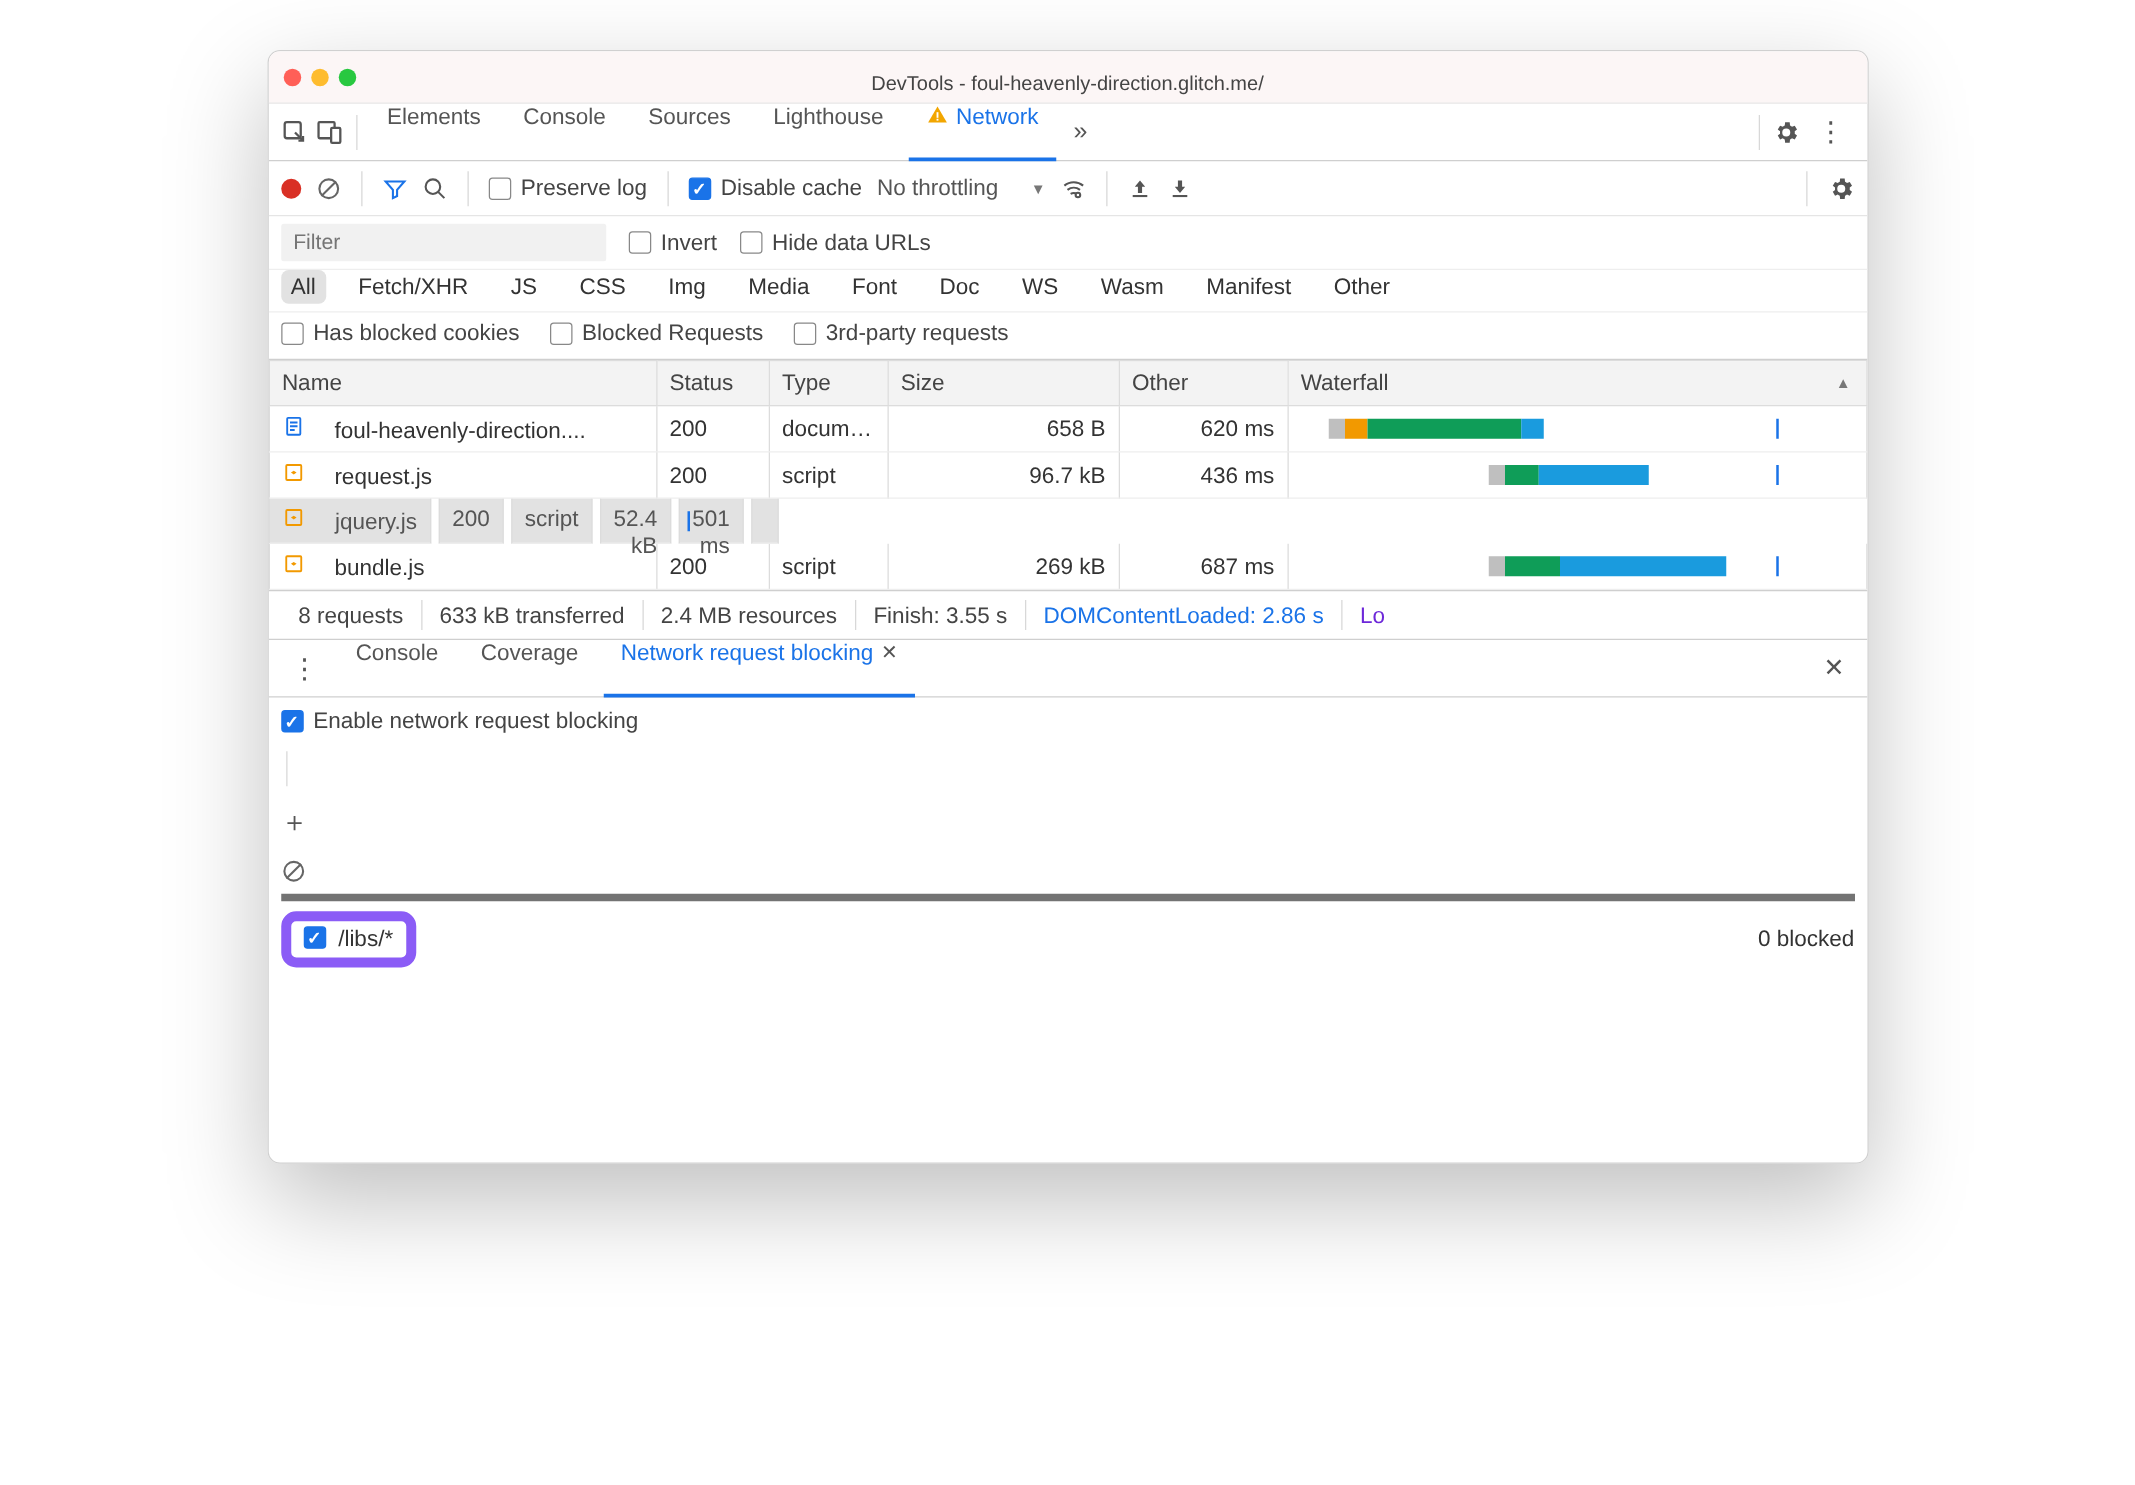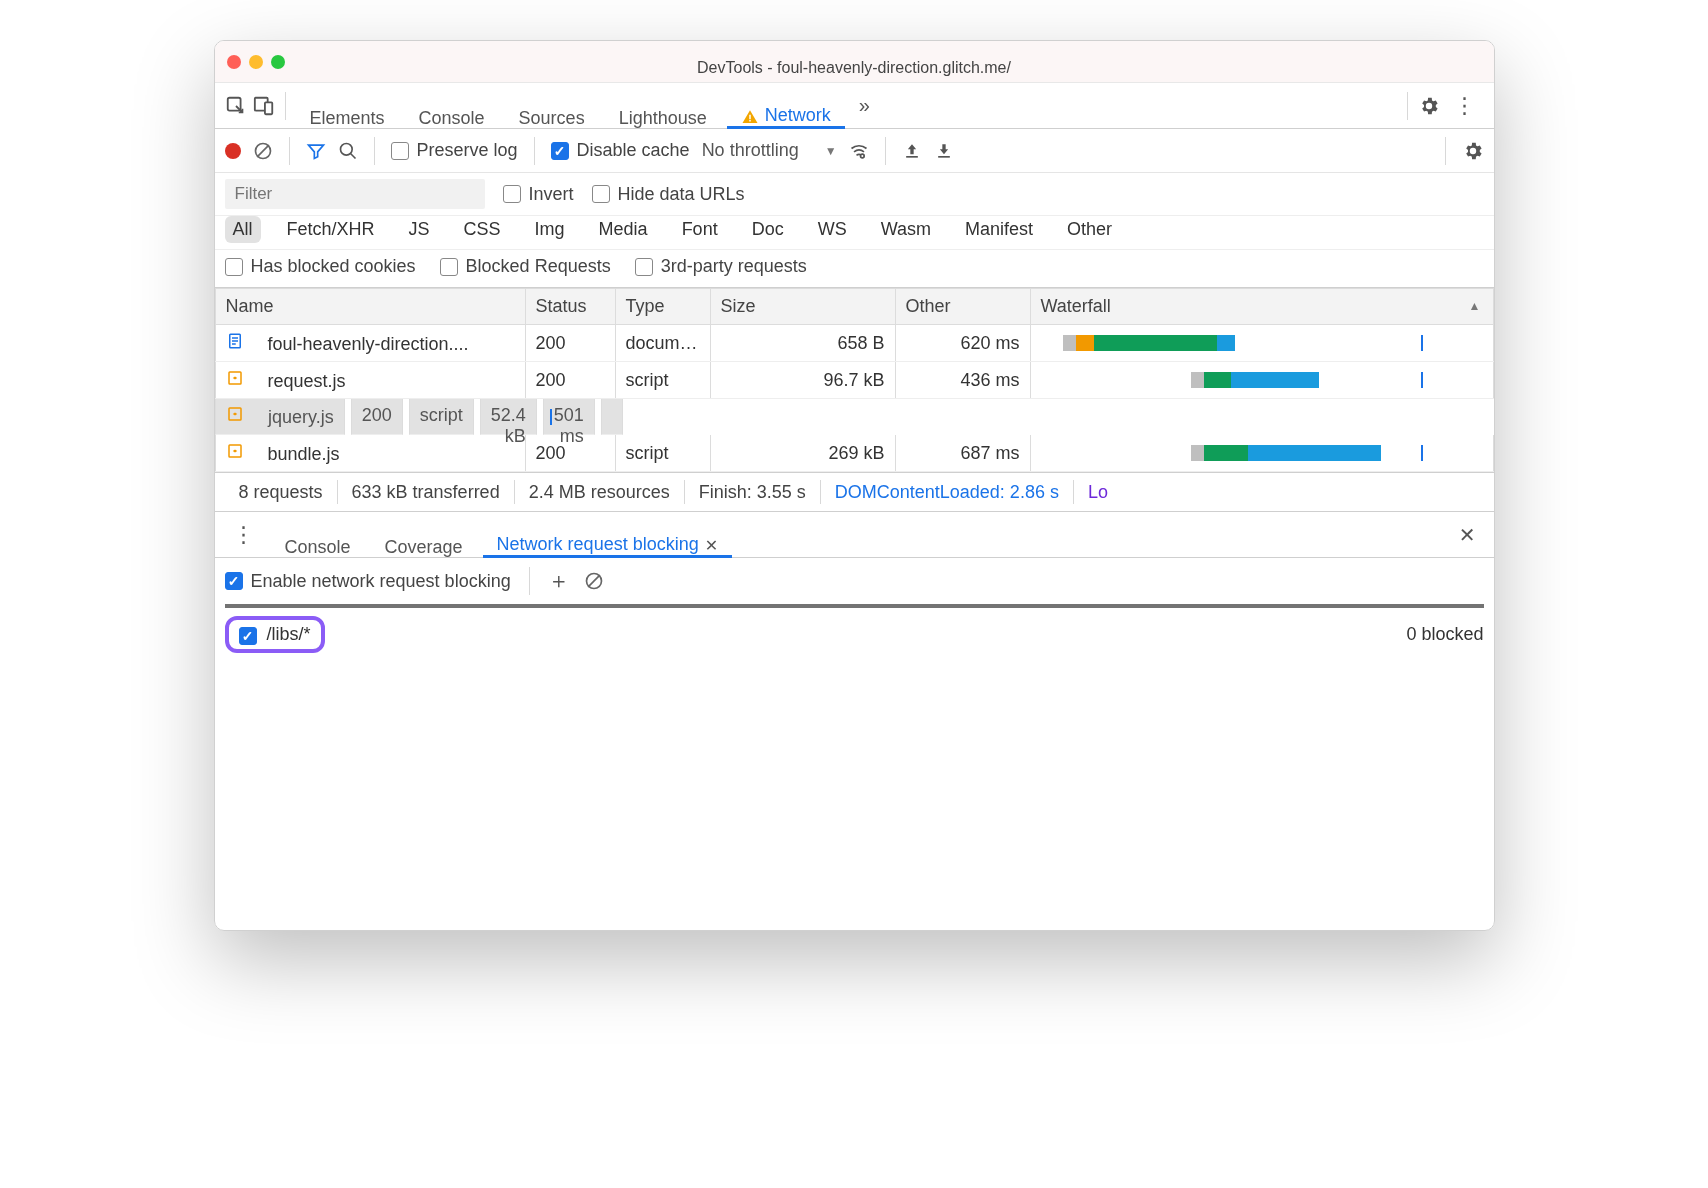--- a/index.html
+++ b/index.html
@@ -31,21 +31,21 @@
   .traffic { display:flex; gap:8px; }
   .dot { width:14px; height:14px; border-radius:50%; }
   .dot.r{background:#ff5f57;} .dot.y{background:#febc2e;} .dot.g{background:#28c840;}
   .title { position:absolute; left:0; right:0; text-align:center; font-size:16px; color:#444; font-weight:500;margin-top:12px;}
   
   .tabbar {
     height:46px; display:flex; align-items:center; padding:0 10px;
     border-bottom:1px solid #cfcfcf; gap:6px;
   }
   .divider { width:1px; height:28px; background:#d8d8d8; margin:0 4px;}
-  .tab-btn { padding:0 14px; height:46px; display:flex; align-items:flex-end; color:#555; gap:6px; cursor:pointer;}
+  .tab-btn { padding:0 14px; height:46px; display:flex; align-items:flex-start; color:#555; gap:6px; cursor:pointer;}
   .tab-btn.active { color:#1a73e8; border-bottom:3px solid #1a73e8; font-weight:500; margin-bottom:-1px;}
   .ico { display:inline-flex; align-items:center; justify-content:center; }
   .gear { font-size:20px; color:#555;}
   .kebab { font-size:22px; color:#555; letter-spacing:0;}
   .spacer{flex:1;}
   
   .toolbar {
     height:44px; display:flex; align-items:center; padding:0 10px; gap:12px;
     border-bottom:1px solid #e5e5e5;
   }
@@ -104,25 +104,25 @@
   .summary .dcl{color:#1a73e8;}
   .summary .load{color:#6d28d9;}
   
   .drawer-tabs{
     height:46px; display:flex; align-items:center; gap:6px; padding:0 8px;
     border-bottom:1px solid #cfcfcf;
   }
   .drawer-body{
     padding:8px 10px; display:flex; flex-direction:column; gap:8px; flex:1;
   }
-  .drawer-row1{display:flex; align-items:center; gap:14px; border-bottom:4px solid #737373; padding-bottom:8px;}
+  .drawer-row1{display:flex; align-items:flex-start; gap:14px; border-bottom:6px solid #737373; padding-bottom:8px;flex-direction:column;}
   .pattern-row{display:flex; align-items:center; gap:10px;}
   .pattern-box{
-    border:4px solid #8b5cf6; border-radius:12px; padding:4px 10px; display:flex;
-    align-items:flex-end; gap:10px;
+    border:8px solid #8b5cf6; border-radius:12px; padding:4px 10px; display:flex;
+    align-items:flex-start; gap:10px;
   }
   .blocked-count{margin-left:auto; color:#333;}
   .x-ico{font-size:16px; color:#555; cursor:pointer;}
   .plus{font-size:22px; font-weight:300; color:#555;}
 </style>
 </head>
 <body>
 
 <div class="titlebar">
   <div class="traffic">

